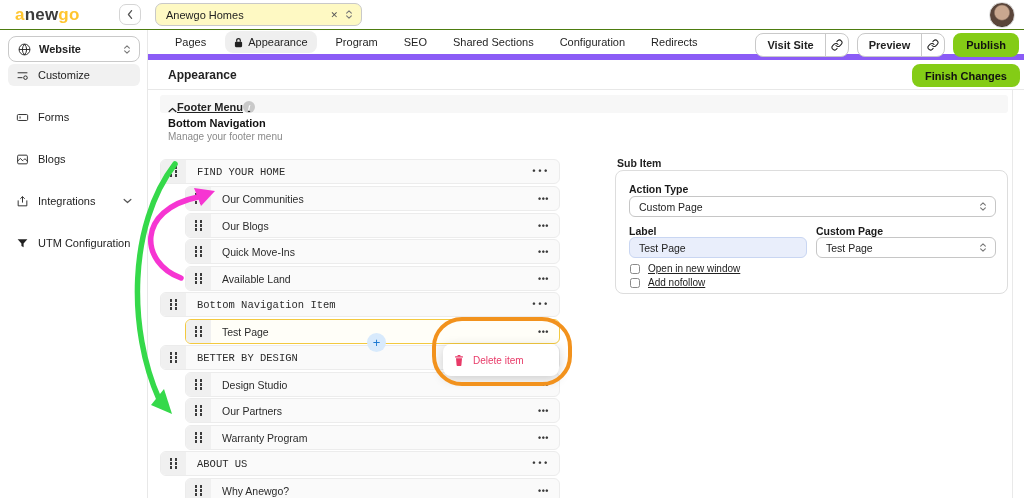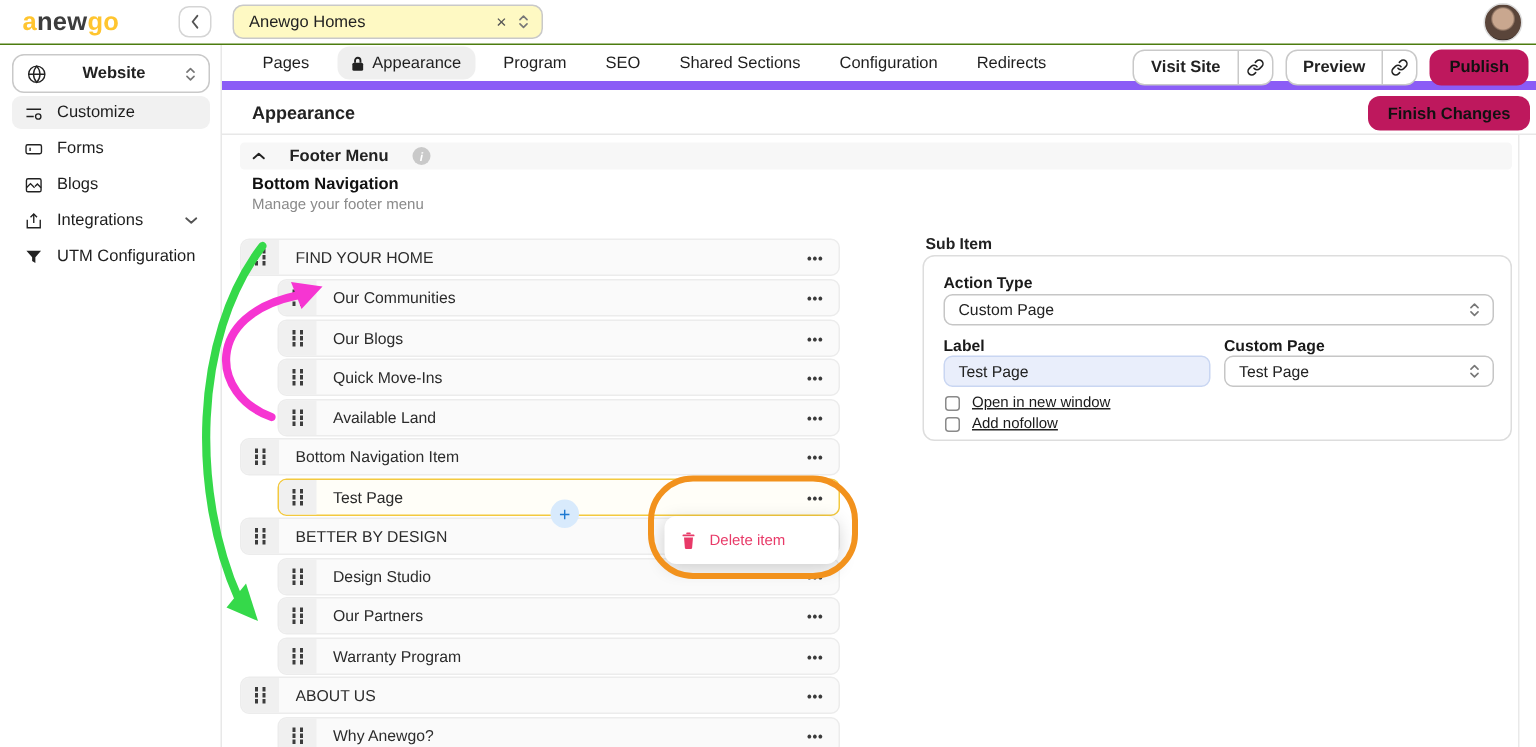--- a/index.html
+++ b/index.html
@@ -13,53 +13,53 @@
   .logo .y { color:#FFC52F; } .logo .d { color:#3d3d3d; }
   .back-btn { position:absolute; left:119px; top:4px; width:22px; height:21px; border:1px solid #d5d5d5; border-radius:7px; background:#fff; display:flex; align-items:center; justify-content:center; cursor:pointer; }
   .site-selector { position:absolute; left:155px; top:3px; width:207px; height:23px; border:1px solid #c9c9c9; border-radius:7px; background:#fef9c3; display:flex; align-items:center; padding:0 8px 0 10px; }
   .site-selector .val { font-size:11px; color:#222; flex:1; }
   .site-selector .clear { font-size:9px; color:#555; margin-right:7px; cursor:pointer; }
   .avatar { position:absolute; left:989px; top:2px; width:26px; height:26px; border-radius:50%; border:1px solid #ddd;
     background: radial-gradient(circle at 50% 40%, #c9a78f 0 36%, #5a453a 44% 72%, #3a2d28 74%); }
 
   
   .sidebar { position:absolute; left:0; top:30px; width:148px; height:468px; background:#fff; border-right:1px solid #e8e8e8; }
-  .ws-select { position:absolute; left:8px; top:6px; width:132px; height:26px; border:1px solid #c9c9c9; border-radius:8px; display:flex; align-items:center; gap:24px; padding:0 8px 0 9px; cursor:pointer; background:#fff; }
+  .ws-select { position:absolute; left:8px; top:6px; width:132px; height:26px; border:1px solid #c9c9c9; border-radius:8px; display:flex; align-items:center; gap:8px; padding:0 8px 0 9px; cursor:pointer; background:#fff; }
   .ws-select .lbl { font-size:11px; font-weight:600; flex:1; }
   .side-menu { position:absolute; left:8px; top:34px; width:132px; }
-  .side-item { height:22px; margin-bottom:2px; border-radius:6px; display:flex; align-items:center; gap:9px; padding:0 8px; font-size:11px; font-weight:500; color:#1d1d1d; cursor:pointer; }
+  .side-item { height:22px; margin-bottom:20px; border-radius:6px; display:flex; align-items:center; gap:9px; padding:0 8px; font-size:11px; font-weight:500; color:#1d1d1d; cursor:pointer; }
   .side-item.active { background:#f1f1f1; }
   .side-item .grow { flex:1; }
 
   
   .tab-bar { position:absolute; left:148px; top:30px; width:876px; height:30px; border-bottom:6px solid #8b5cf6; display:flex; align-items:center; padding-left:20px; gap:12px; background:#fff; }
   .tab { font-size:11px; font-weight:500; color:#1f1f1f; padding:5px 7px; border-radius:8px; cursor:pointer; white-space:nowrap; }
   .tab.active { background:#efefef; display:flex; align-items:center; gap:5px; padding:5px 9px; }
   .top-actions { position:absolute; right:5px; top:3px; height:24px; display:flex; gap:8px;margin-left:44px; }
   .split-btn { display:flex; align-items:stretch; border:1px solid #c9c9c9; border-radius:8px; background:#fff; overflow:hidden; cursor:pointer; }
   .split-btn .t { display:flex; align-items:center; padding:0 11px; font-size:11px; font-weight:600; }
   .split-btn .ic { display:flex; align-items:center; justify-content:center; width:23px; border-left:1px solid #c9c9c9; cursor:pointer; }
-  .btn-yellow { border:none; background:#be185d; border-radius:8px; font-size:11px; font-weight:600; color:#111; padding:0 13px; cursor:pointer; font-family:inherit; }
+  .btn-yellow { border:none; background:#84cc16; border-radius:8px; font-size:11px; font-weight:600; color:#111; padding:0 13px; cursor:pointer; font-family:inherit; }
 
   
   .appearance-bar { position:absolute; left:148px; top:60px; width:876px; height:30px; border-bottom:1px solid #e8e8e8; background:#fff; }
   .page-title { position:absolute; left:20px; top:8px; font-size:12px; font-weight:bold; }
   .finish-btn { position:absolute; right:4px; top:4px; height:23px; }
 
   
   .content { position:absolute; left:148px; top:90px; width:865px; height:408px; background:#fff; border-right:1px solid #e9e9e9; }
-  .section-bar { position:absolute; left:12px; top:5px; width:848px; height:18px; background:#f7f7f7; border-radius:3px; display:flex; align-items:center; gap:16px; padding:0 8px; cursor:pointer; }
+  .section-bar { position:absolute; left:12px; top:5px; width:848px; height:18px; background:#f7f7f7; border-radius:3px; display:flex; align-items:flex-end; gap:0; padding:0 8px; cursor:pointer;text-decoration:underline; }
   .section-bar .t { font-size:11px; font-weight:bold; }
   .info-badge { width:12px; height:12px; border-radius:50%; background:#c9c9c9; color:#fff; font-size:8px; font-weight:bold; display:flex; align-items:center; justify-content:center; font-style:italic; }
   .sub-head { position:absolute; left:20px; top:27px; font-size:11px; font-weight:bold; color:#111; }
   .sub-sub { position:absolute; left:20px; top:41px; font-size:10px; color:#8a8a8a; }
 
   
   .row { position:absolute; height:25px; background:#fafafa; border:1px solid #ececec; border-radius:6px; display:flex; align-items:center; padding-right:8px; }
-  .row.top { left:12px; width:400px; }
+  .row.top { left:12px; width:400px;font-family:Liberation Mono, monospace; }
   .row.sub { left:37px; width:375px; }
   .row.selected { border:1.5px solid #F3C93F; background:#fffef8; }
   .handle { width:25px; height:23px; margin:0; border-radius:5px 0 0 5px; background:#f0f0f0; display:flex; align-items:center; justify-content:center; cursor:grab; flex:0 0 25px; }
   .grip { width:2.6px; height:2.6px; background:#3c3c3c; box-shadow:5px 0 0 #3c3c3c, 0 4px 0 #3c3c3c, 5px 4px 0 #3c3c3c, 0 8px 0 #3c3c3c, 5px 8px 0 #3c3c3c; margin:-8px 5px 0 0; }
   .row-label { flex:1; font-size:10.5px; font-weight:500; color:#2b2b2b; margin-left:11px; white-space:nowrap; overflow:hidden; }
   .dots { border:none; background:none; font-size:9px; letter-spacing:.5px; color:#3a3a3a; font-weight:bold; cursor:pointer; padding:2px; font-family:inherit; }
 
   .plus-btn { position:absolute; left:219px; top:243px; width:19px; height:19px; border-radius:50%; background:#D8EAFC; color:#1D79D2; font-size:13px; display:flex; align-items:center; justify-content:center; cursor:pointer; z-index:5; }
 
   .delete-menu { position:absolute; left:295px; top:254px; width:116px; height:32px; background:#fff; border-radius:8px; box-shadow:0 3px 12px rgba(0,0,0,.18); display:flex; align-items:center; gap:8px; padding:0 10px; z-index:10; cursor:pointer; }

